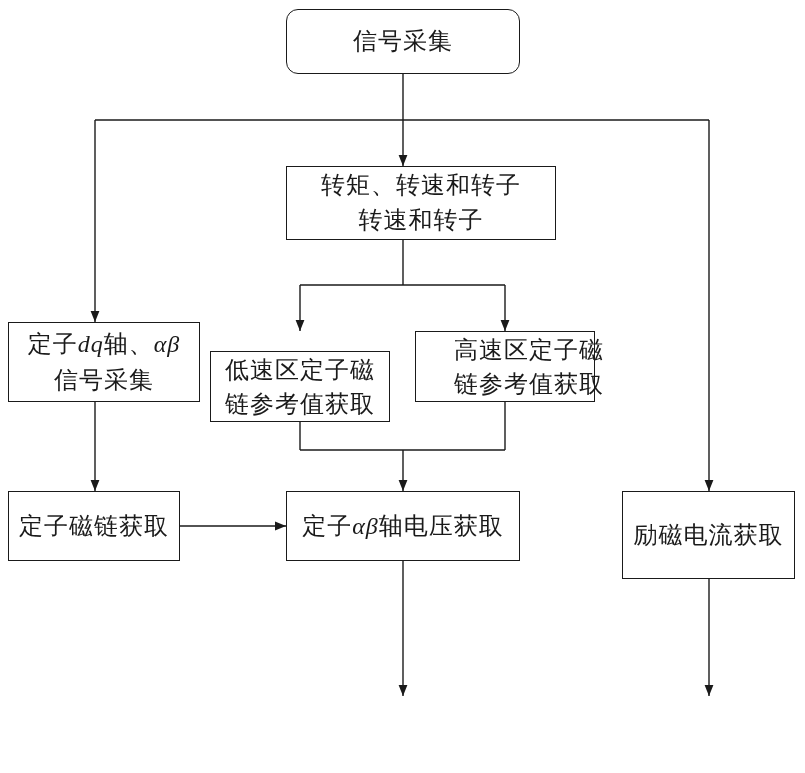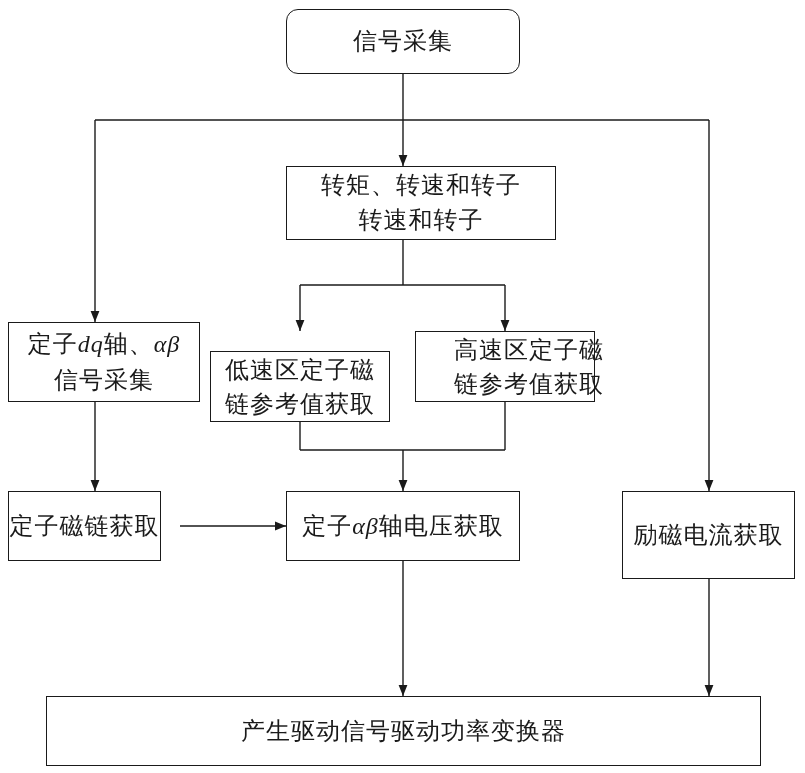--- a/index.html
+++ b/index.html
@@ -38,21 +38,21 @@
     stroke: #1a1a1a;
     stroke-width: 1.4;
     fill: none;
   }
   
   #n-signal     { left: 286px; top: 9px;   width: 234px; height: 65px; }
   #n-torque     { left: 286px; top: 166px; width: 270px; height: 74px; }
   #n-statordq   { left: 8px;   top: 322px; width: 192px; height: 80px; line-height: 36px; }
   #n-lowspeed   { left: 210px; top: 331px; width: 180px; height: 71px; line-height: 34px; margin-top: 20px; }
   #n-highspeed  { left: 415px; top: 331px; width: 180px; height: 71px; line-height: 34px; }
-  #n-statorflux { left: 8px;   top: 491px; width: 153px; height: 70px; }
+  #n-statorflux { left: 8px;   top: 491px; width: 172px; height: 70px; }
   #n-voltage    { left: 286px; top: 491px; width: 234px; height: 70px; }
   #n-excite     { left: 622px; top: 491px; width: 173px; height: 88px; }
   #n-drive      { left: 46px;  top: 696px; width: 715px; height: 70px; }
 </style>
 </head>
 <body>
 
 <div id="canvas" style="background: rgb(255, 255, 255); color: rgb(26, 26, 26);">
 
   <svg id="connectors" viewBox="0 0 805 773" xmlns="http://www.w3.org/2000/svg">
@@ -118,17 +118,14 @@
     </div>
 
   <div class="node" id="n-voltage" style="border-color: rgb(26, 26, 26); text-align: center;">
       <div class="tline"><span>定子</span><span class="it">αβ</span><span>轴电压获取</span></div>
     </div>
 
   <div class="node" id="n-excite" style="border-color: rgb(26, 26, 26);">
       <div class="tline"><span>励磁电流获取</span></div>
     </div>
 
-  <div class="node" id="n-drive" style="border-color: rgb(26, 26, 26);">
-      <div class="tline"><span>产生驱动信号驱动功率变换器</span></div>
-    </div>
 
 </div>
 
 </body></html>

